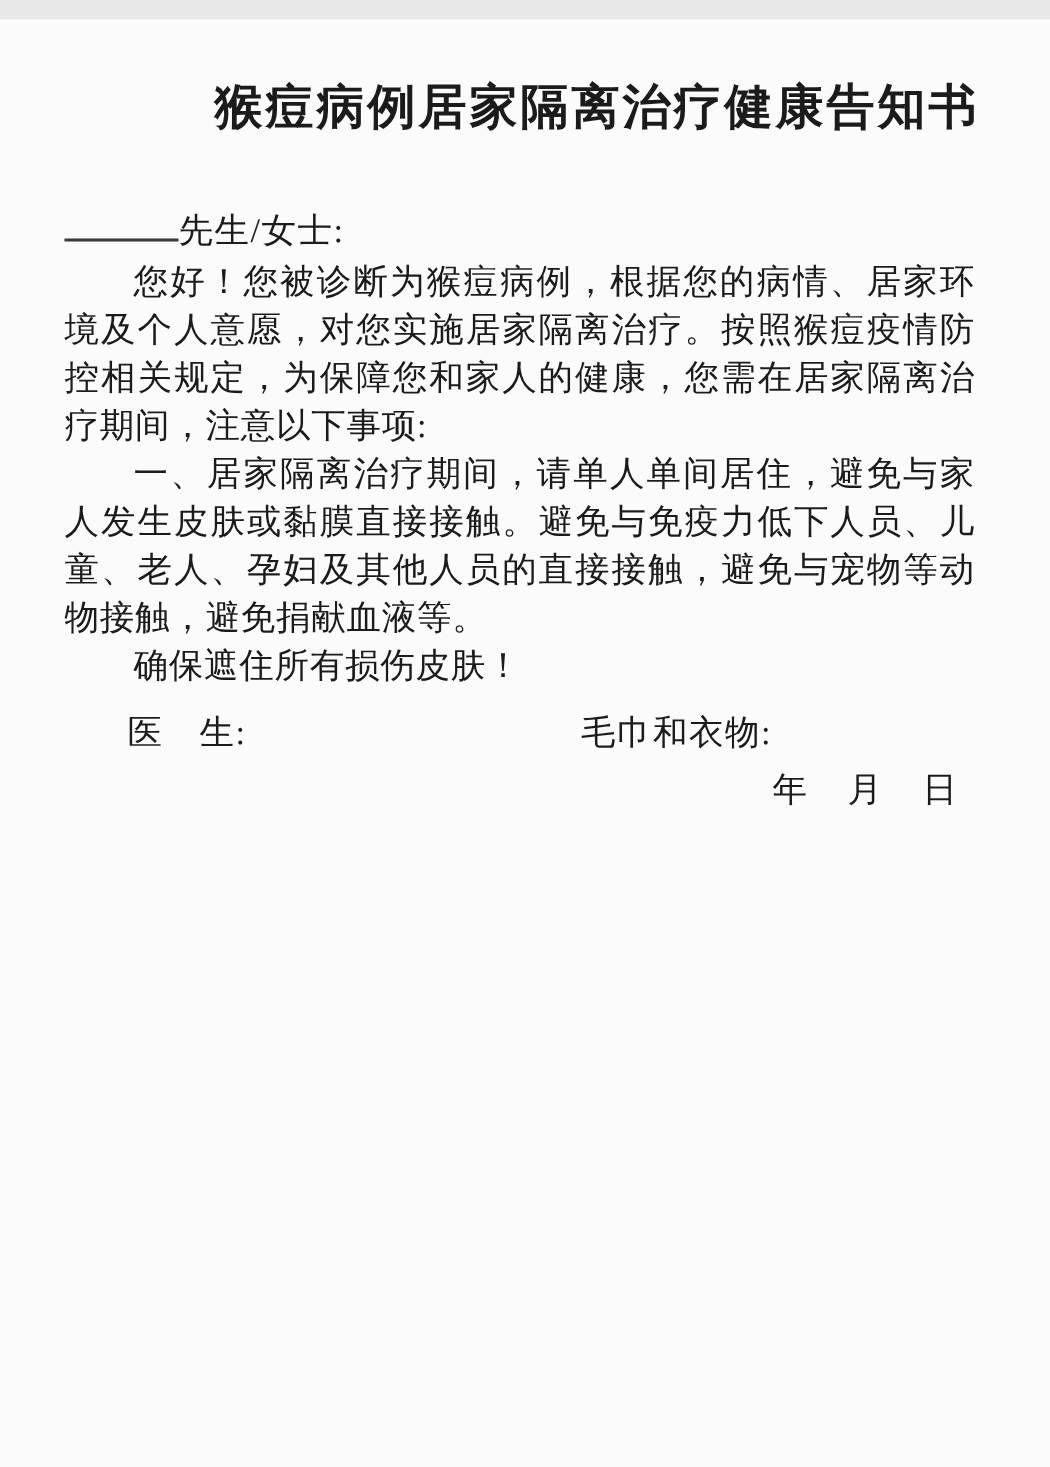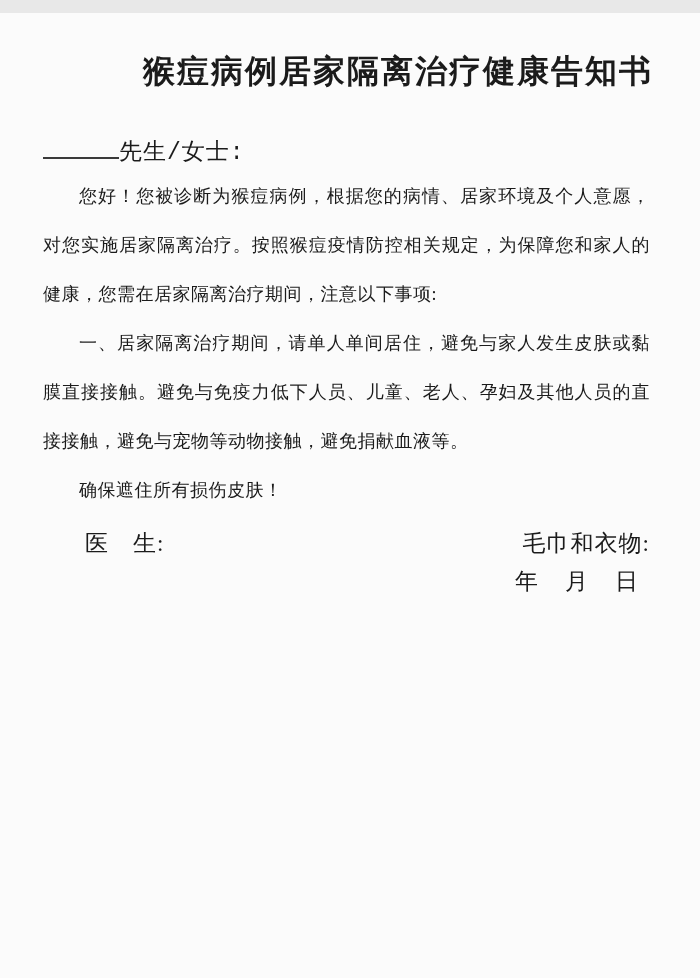--- a/index.html
+++ b/index.html
@@ -27,45 +27,43 @@
     line-height: 40px;
     font-weight: 700;
     letter-spacing: 2px;
     white-space: nowrap;
   }
   .salutation {
     margin-top: 44px;
     font-size: 23px;
     line-height: 37px;
     letter-spacing: 1px;
-    font-family: Liberation Mono, monospace;
   }
   .name-blank {
     display: inline-block;
     width: 76px;
     height: 22px;
     border-bottom: 2px solid #3a3a3a;
     vertical-align: baseline;
   }
   .doc-body p {
     margin: 0;
-    font-size: 18px;
-    line-height: 49px;
+    font-size: 23px;
+    line-height: 32px;
     text-align: justify;
     text-justify: inter-ideograph;
     text-indent: 2em;
     letter-spacing: 0.5px;
   }
   .sig-row {
     display: flex;
     margin-top: 10px;
     font-size: 23px;
     line-height: 37.5px;
     letter-spacing: 1px;
-    justify-content: space-between;
   }
   .sig-doctor { margin-left: 42px; }
   .sig-phone  { margin-left: 223px; }
   .date-row {
     display: flex;
     gap: 27px;
     padding-left: 472px;
     font-size: 23px;
     line-height: 37.5px;
   }

